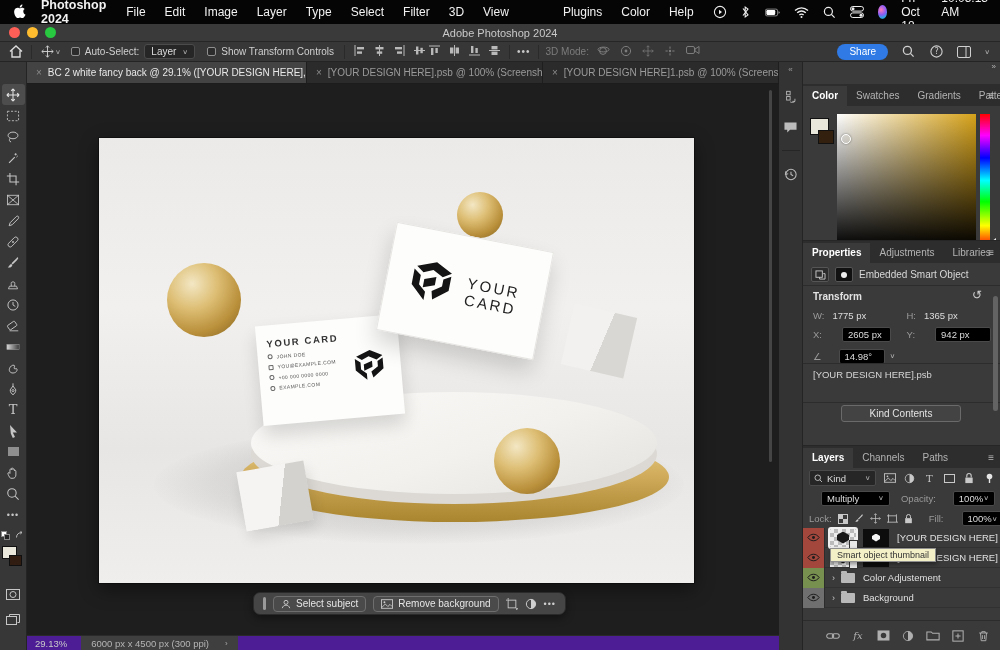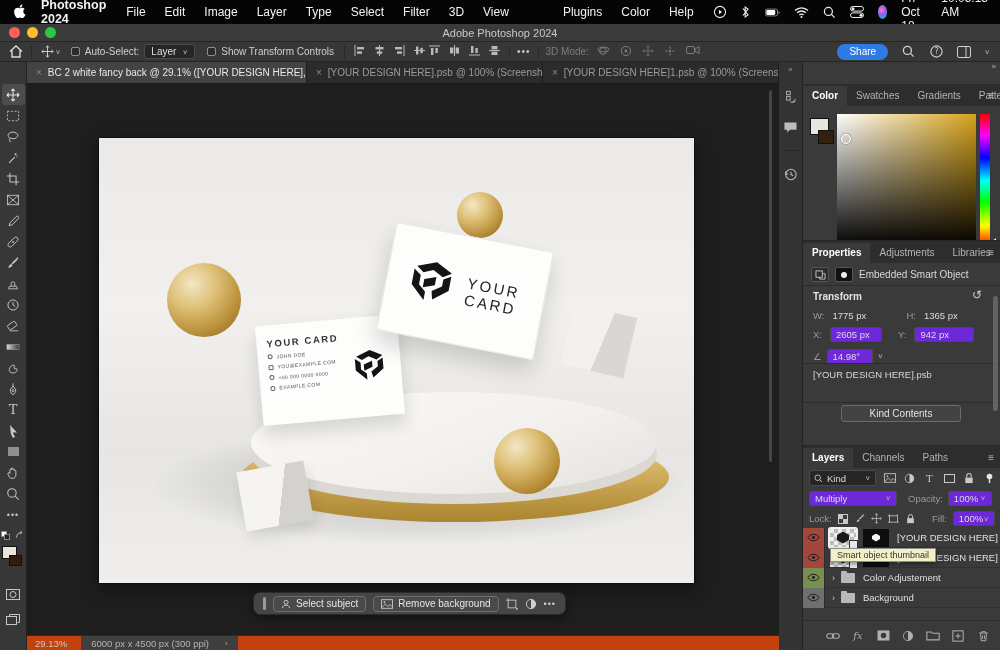--- a/index.html
+++ b/index.html
@@ -85,21 +85,21 @@
   .cf-text { margin-left:12px; font-size:15px; letter-spacing:2.5px; color:#222; line-height:17px; font-weight:500; }
   .canvas-scrollbar { position:absolute; right:7px; top:6px; width:3px; height:372px; background:#5a5a5a; border-radius:2px; opacity:.65; }
 
   
   .taskbar { position:absolute; left:226px; top:508px; height:23px; background:#454545; border:1px solid #2a2a2a; border-radius:7px; box-shadow:0 3px 8px rgba(0,0,0,.4); display:flex; align-items:center; gap:7px; padding:0 9px; }
   .tb-grab { width:3px; height:13px; background:#9a9a9a; border-radius:2px; }
   .tb-btn { display:flex; align-items:center; gap:5px; height:16px; border:1px solid #6e6e6e; border-radius:4px; padding:0 7px; color:#e6e6e6; font-size:10px; background:#4a4a4a; white-space:nowrap; }
   .tb-ico { color:#cfcfcf; display:inline-flex; }
 
   
-  .statusbar { position:absolute; left:0; bottom:0; width:752px; height:15px; background:#c2410c; border-top:1px solid #2a2a2a; display:flex; align-items:center; font-size:9.5px; color:#c9c9c9; }
+  .statusbar { position:absolute; left:0; bottom:0; width:752px; height:15px; background:#4c1d95; border-top:1px solid #2a2a2a; display:flex; align-items:center; font-size:9.5px; color:#c9c9c9; }
   .statusbar .zoomv { margin-left:8px; }
   .statusbar .docinfo { margin-left:14px; background:#3f3f3f; padding:0 10px; height:15px; display:flex; align-items:center; gap:16px; color:#b5b5b5; }
 
   
   .dockstrip { position:absolute; left:779px; top:62px; width:24px; height:588px; background:#333; border-right:1px solid #242424; display:flex; flex-direction:column; align-items:center; color:#bdbdbd; }
   .dockstrip .coll { font-size:8px; color:#9a9a9a; margin:3px 0 8px; }
   .dico { width:18px; height:18px; display:flex; align-items:center; justify-content:center; margin:6px 0; }
   .ddiv { width:18px; height:1px; background:#262626; margin:8px 0; }
 
   
@@ -120,21 +120,21 @@
     background:linear-gradient(180deg,#f00 0%,#f0f 16%,#00f 33%,#0ff 50%,#0f0 66%,#ff0 84%,#f00 100%); }
   .huearrow { position:absolute; left:188px; top:160px; width:0; height:0; border-top:4px solid transparent; border-bottom:4px solid transparent; border-right:5px solid #e8e8e8; }
 
   .panel-props { position:absolute; left:0; top:178px; width:197px; height:205px; border-top:1px solid #262626; }
   .so-row { position:absolute; left:8px; top:26px; display:flex; align-items:center; gap:6px; color:#d8d8d8; font-size:10px; }
   .so-btn { width:18px; height:15px; background:#2c2c2c; border:1px solid #555; border-radius:2px; display:flex; align-items:center; justify-content:center; color:#ccc; }
   .p-divider { position:absolute; left:0; width:197px; height:1px; background:#2c2c2c; }
   .tf-title { position:absolute; left:10px; top:50px; font-size:10px; font-weight:bold; color:#e2e2e2; }
   .tf-reset { position:absolute; right:18px; top:47px; color:#cfcfcf; font-size:12px; }
   .lab { color:#9a9a9a; font-size:9.5px; } .val { color:#dcdcdc; font-size:9.5px; }
-  .fld { background:#6d28d9; border:1px solid #4a4a4a; border-radius:2px; height:15px; display:inline-flex; align-items:center; padding:0 5px; color:#ddd; font-size:9.5px; }
+  .fld { background:#000000; border:1px solid #4a4a4a; border-radius:2px; height:15px; display:inline-flex; align-items:center; padding:0 5px; color:#ddd; font-size:9.5px;margin-left:12px; }
   .wh-row { position:absolute; left:10px; top:69px; display:flex; gap:8px; align-items:center; width:178px; }
   .xy-row { position:absolute; left:10px; top:86px; display:flex; gap:8px; align-items:center; width:178px; }
   .ang-row { position:absolute; left:10px; top:108px; display:flex; gap:5px; align-items:center; }
   .psb-name { position:absolute; left:10px; top:128px; font-size:9.5px; color:#d6d6d6; }
   .comp-dd { position:absolute; left:8px; top:142px; width:181px; height:16px; background:#3f3f3f; border:1px solid #2a2a2a; border-radius:2px; display:flex; align-items:center; justify-content:space-between; padding:0 6px; color:#8b8b8b; font-size:9.5px; }
   .edit-btn { position:absolute; left:38px; top:164px; width:120px; height:17px; background:#434343; border:1px solid #6a6a6a; border-radius:3px; color:#e3e3e3; font-size:10px; display:flex; align-items:center; justify-content:center; }
   .p-scroll { position:absolute; right:2px; top:55px; width:5px; height:115px; background:#636363; border-radius:3px; }
 
   .panel-layers { position:absolute; left:0; top:383px; width:197px; height:205px; border-top:1px solid #262626; }
   .flt-row { position:absolute; left:6px; top:24px; display:flex; align-items:center; gap:8px; width:186px; color:#c6c6c6; }

